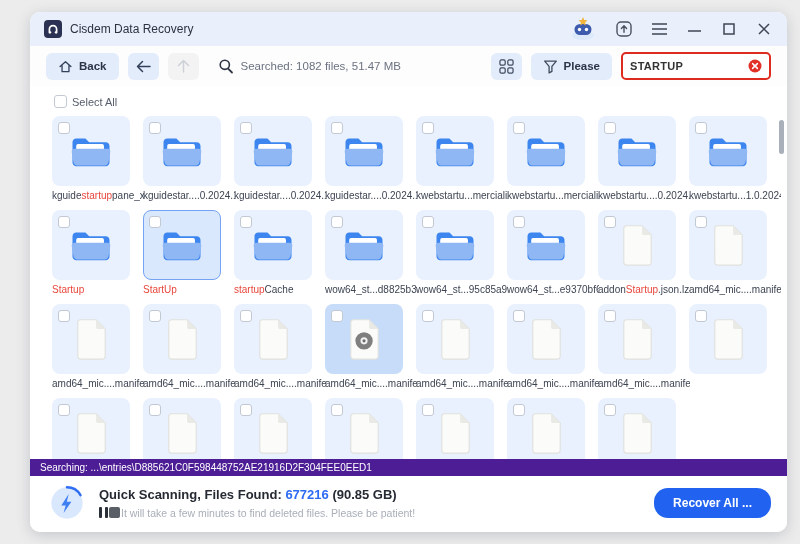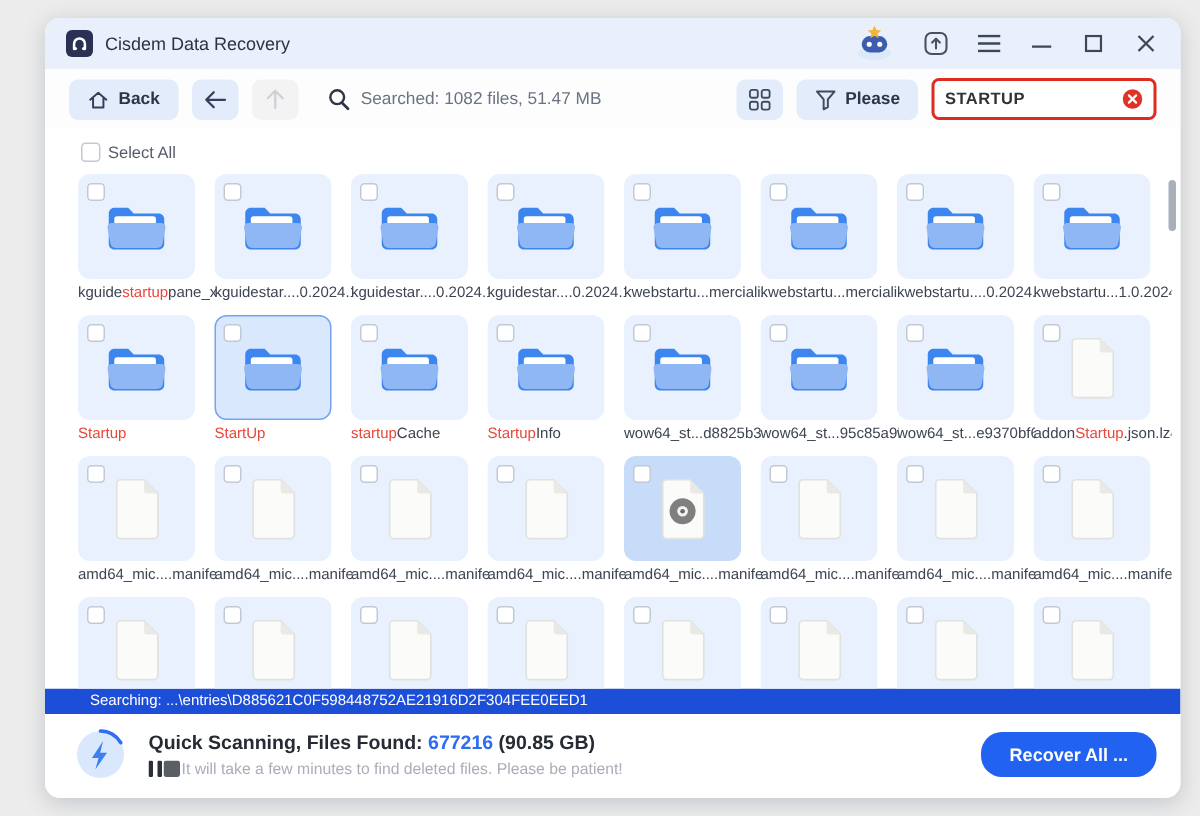--- a/index.html
+++ b/index.html
@@ -39,21 +39,21 @@
         justify-content:center;border:1px solid transparent}
   .tile.sel{background:#d9e8fd;border-color:#74a3f4}
   .tile.hi{background:#c6dcf8}
   .tile .cb{position:absolute;top:5px;left:5px;width:12px;height:12px;background:#fff;border:1px solid #c3c9d3;border-radius:3px}
   .lbl{margin-top:4px;font-size:10px;color:#3d4452;width:92px;white-space:nowrap;overflow:hidden}
   .lbl .r{color:#e8473c}
   .scrolltrack{position:absolute;top:6px;right:3px;width:5px;bottom:6px}
   .scrollthumb{position:absolute;top:28px;right:0;width:5px;height:34px;background:#aab0ba;border-radius:3px}
 
   
-  .scanbar{height:17px;background:#1d4ed8;color:#fff;font-size:10px;line-height:17px;padding-left:30px;flex:none;
+  .scanbar{height:17px;background:#4c1d95;color:#fff;font-size:10px;line-height:17px;padding-left:10px;flex:none;
            white-space:nowrap;overflow:hidden}
 
   
   .footer{height:56px;background:#fff;display:flex;align-items:center;padding:0 16px 2px 18px;flex:none}
   .ftext{margin-left:13px}
   .l1{font-size:13px;font-weight:700;color:#252a33}
   .l1 .num{color:#2d6bf3}
   .l1 .size{font-weight:700}
   .l2{display:flex;align-items:flex-start;gap:1px;margin-top:5px}
   .hint{font-size:10.5px;color:#a9aeb8}
@@ -323,33 +323,20 @@
               <span class="cb"></span>
               <span>
                 <svg width="46" height="37" viewBox="0 0 48 40">
                   <path d="M4 10 c0-2.2 1.8-4 4-4 h10 l4 4 h18 c2.2 0 4 1.8 4 4 v18 c0 2.2-1.8 4-4 4 H8 c-2.2 0-4-1.8-4-4 z" fill="#3d86ef"></path>
                   <rect x="8" y="12" width="30" height="18" rx="2" fill="#fff"></rect>
                   <path d="M6.2 17 h35.6 c2 0 3.4 1.7 3 3.7 l-1.9 10.9 c-.4 2-2 3.4-4 3.4 H9.1 c-2 0-3.6-1.4-4-3.4 L3.2 20.7 c-.4-2 1-3.7 3-3.7 z" fill="#8fb7f4"></path>
                 </svg>
               </span>
             </div>
             <div class="lbl"><span class="r">startup</span><span>Cache</span></div>
-          </div>
-          <div class="cell">
-            <div class="tile">
-              <span class="cb"></span>
-              <span>
-                <svg width="46" height="37" viewBox="0 0 48 40">
-                  <path d="M4 10 c0-2.2 1.8-4 4-4 h10 l4 4 h18 c2.2 0 4 1.8 4 4 v18 c0 2.2-1.8 4-4 4 H8 c-2.2 0-4-1.8-4-4 z" fill="#3d86ef"></path>
-                  <rect x="8" y="12" width="30" height="18" rx="2" fill="#fff"></rect>
-                  <path d="M6.2 17 h35.6 c2 0 3.4 1.7 3 3.7 l-1.9 10.9 c-.4 2-2 3.4-4 3.4 H9.1 c-2 0-3.6-1.4-4-3.4 L3.2 20.7 c-.4-2 1-3.7 3-3.7 z" fill="#8fb7f4"></path>
-                </svg>
-              </span>
-            </div>
-            <div class="lbl"><span class="r">Startup</span><span>Info</span></div>
           </div>
           <div class="cell">
             <div class="tile">
               <span class="cb"></span>
               <span>
                 <svg width="46" height="37" viewBox="0 0 48 40">
                   <path d="M4 10 c0-2.2 1.8-4 4-4 h10 l4 4 h18 c2.2 0 4 1.8 4 4 v18 c0 2.2-1.8 4-4 4 H8 c-2.2 0-4-1.8-4-4 z" fill="#3d86ef"></path>
                   <rect x="8" y="12" width="30" height="18" rx="2" fill="#fff"></rect>
                   <path d="M6.2 17 h35.6 c2 0 3.4 1.7 3 3.7 l-1.9 10.9 c-.4 2-2 3.4-4 3.4 H9.1 c-2 0-3.6-1.4-4-3.4 L3.2 20.7 c-.4-2 1-3.7 3-3.7 z" fill="#8fb7f4"></path>
                 </svg>

